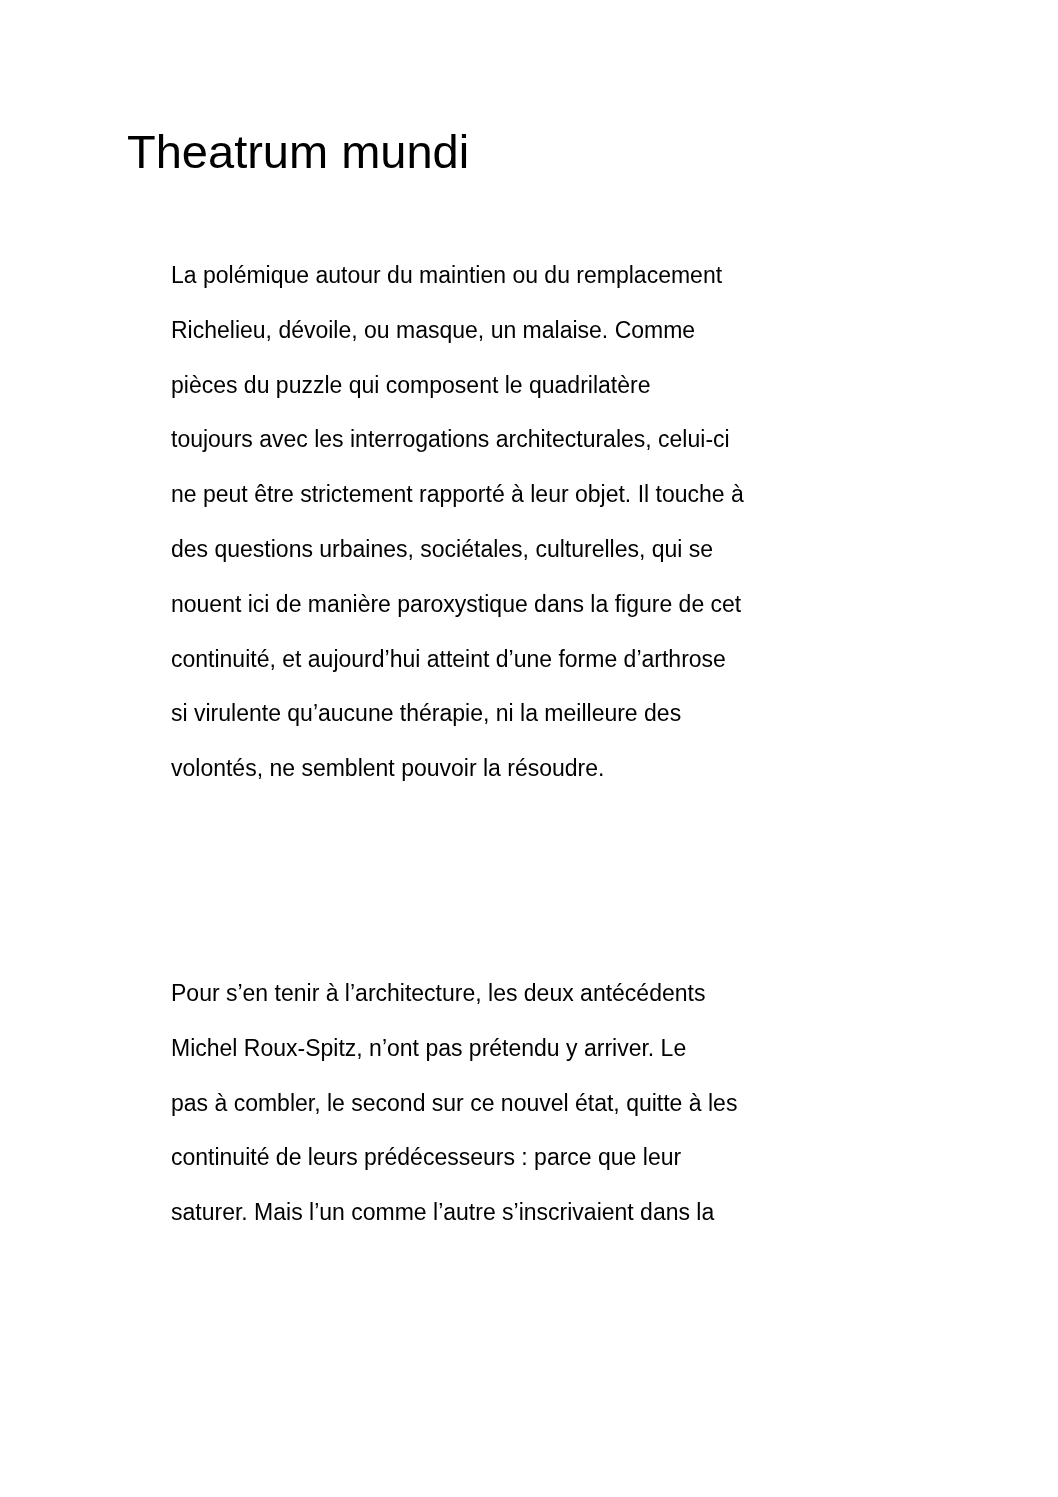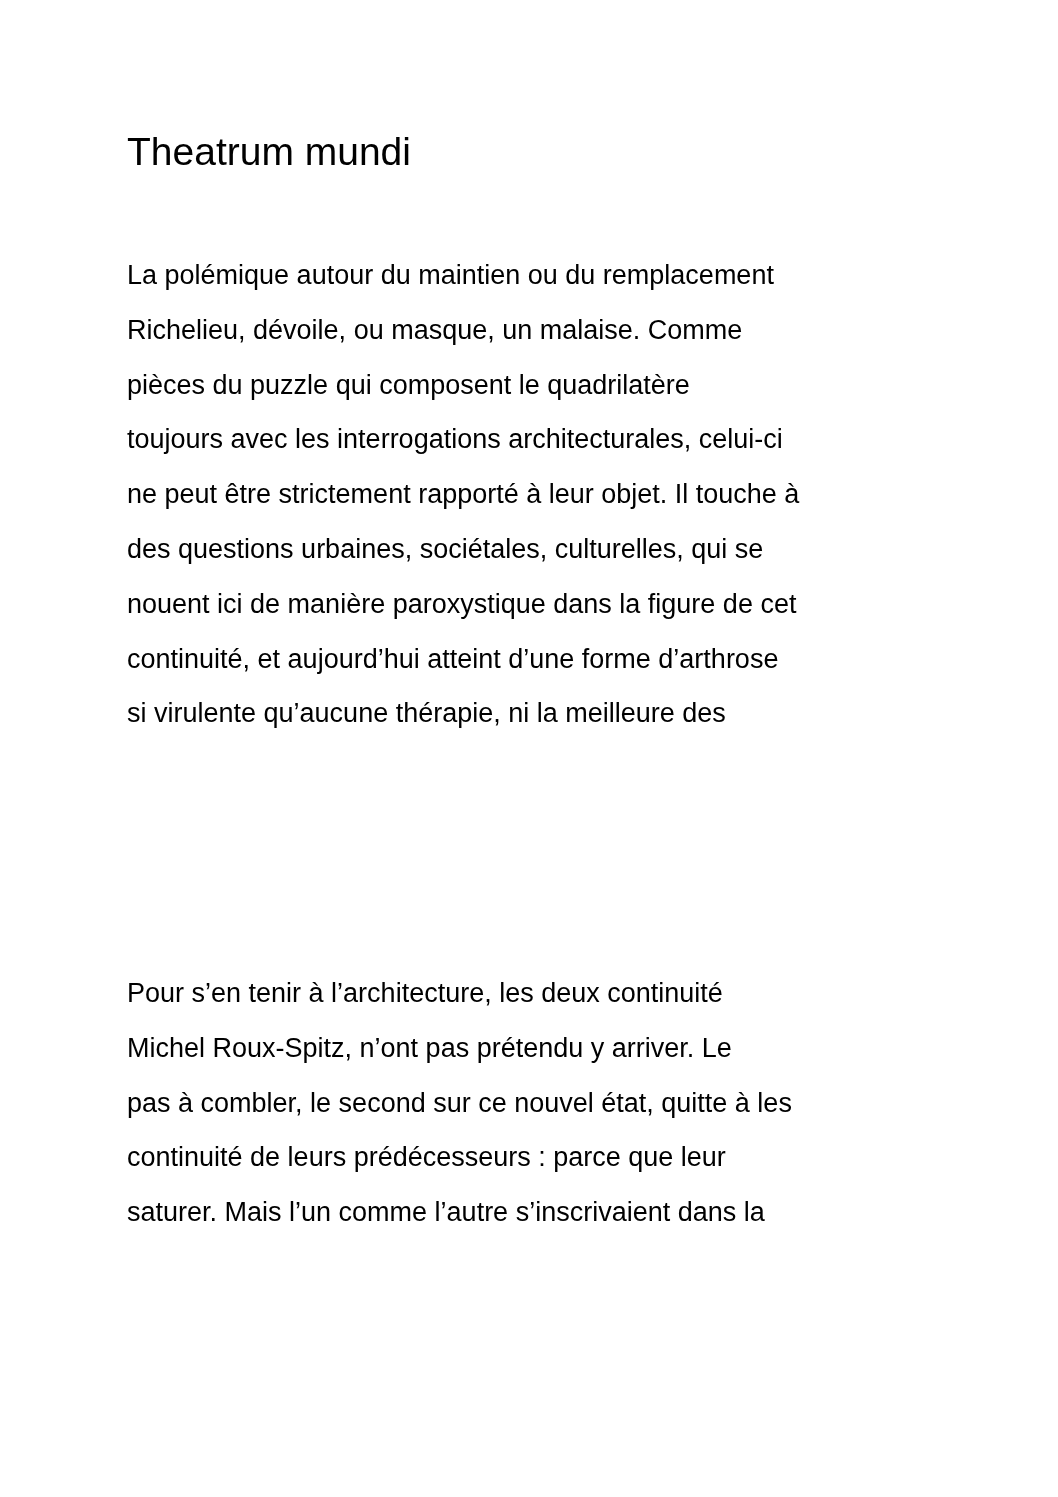--- a/index.html
+++ b/index.html
@@ -18,59 +18,61 @@
     .page {
       position: absolute;
       left: 127px;
       top: 0;
       width: 820px;
     }
     .title {
       position: absolute;
       left: 0;
       top: 128px;
-      font-size: 39px;
+      font-size: 47px;
       line-height: 48px;
       white-space: nowrap;
       font-weight: normal;
       margin: 0;
     }
     .para {
       position: absolute;
       left: 0;
       margin: 0;
     }
     .para .line {
       display: block;
-      font-size: 27px;
+      font-size: 23px;
       line-height: 54.8px;
       height: 54.8px;
       white-space: nowrap;
+      margin-left: 44px;
     }
     #para-1 { top: 248px; }
     #para-2 { top: 966px; }
   </style>
 </head>
 <body>
 
 <div class="page">
   <h1 class="title">Theatrum mundi</h1>
 
   <p class="para" id="para-1">
     <span class="line">La polémique autour du maintien ou du remplacement</span>
     <span class="line">Richelieu, dévoile, ou masque, un malaise. Comme</span>
     <span class="line">pièces du puzzle qui composent le quadrilatère</span>
     <span class="line">toujours avec les interrogations architecturales, celui-ci</span>
     <span class="line">ne peut être strictement rapporté à leur objet. Il touche à</span>
     <span class="line">des questions urbaines, sociétales, culturelles, qui se</span>
     <span class="line">nouent ici de manière paroxystique dans la figure de cet</span>
     <span class="line">continuité, et aujourd’hui atteint d’une forme d’arthrose</span>
     <span class="line">si virulente qu’aucune thérapie, ni la meilleure des</span>
+    <span class="line">volontés, ne semblent pouvoir la résoudre.</span>
   </p>
 
   <p class="para" id="para-2">
-    <span class="line">Pour s’en tenir à l’architecture, les deux continuité</span>
+    <span class="line">Pour s’en tenir à l’architecture, les deux antécédents</span>
     <span class="line">Michel Roux-Spitz, n’ont pas prétendu y arriver. Le</span>
     <span class="line">pas à combler, le second sur ce nouvel état, quitte à les</span>
     <span class="line">continuité de leurs prédécesseurs : parce que leur</span>
     <span class="line">saturer. Mais l’un comme l’autre s’inscrivaient dans la</span>
   </p>
 </div>
 
 </body></html>

